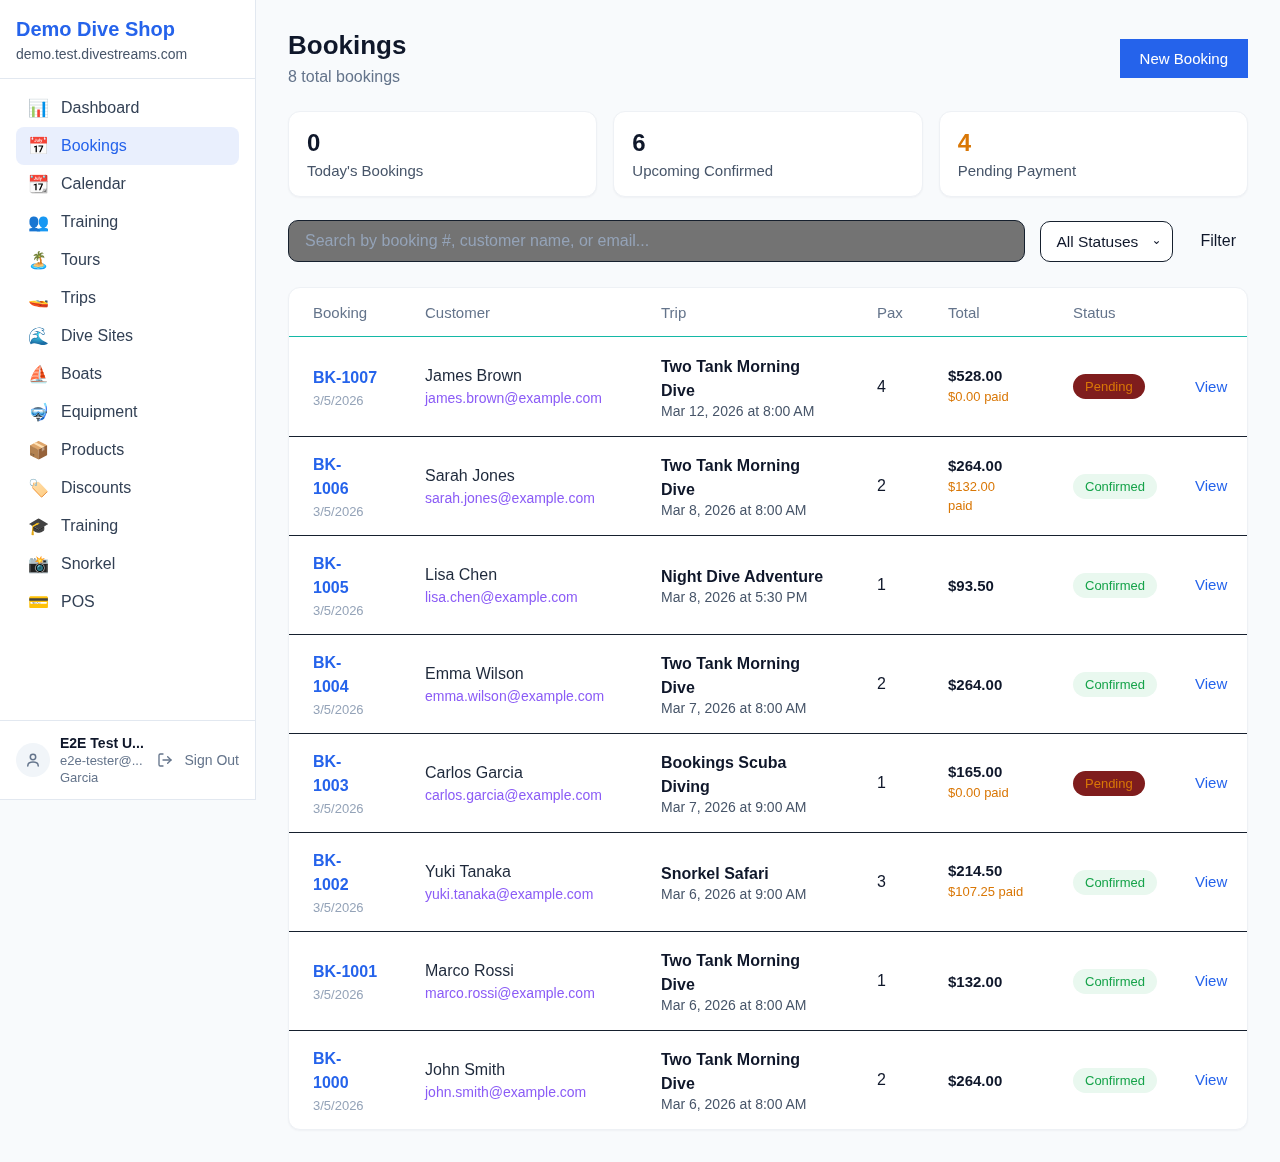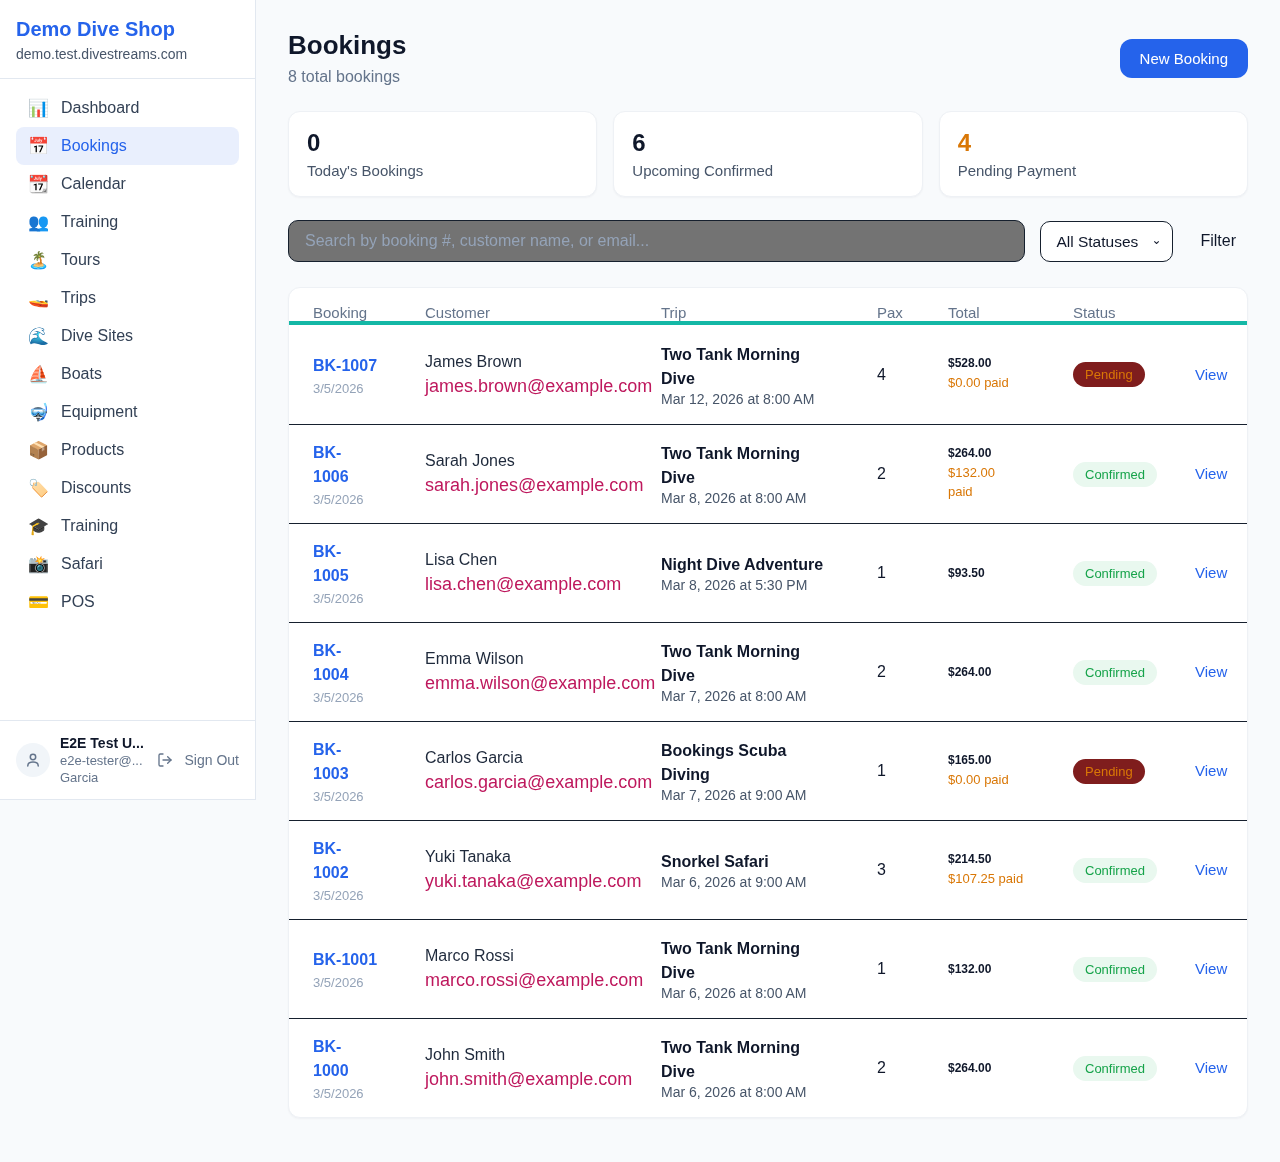--- a/index.html
+++ b/index.html
@@ -55,21 +55,21 @@
   }
 
   
   .main { margin-left: 256px; padding: 30px 32px 32px; }
   .page-header { display: flex; justify-content: space-between; align-items: flex-start; }
   .page-title { font-size: 26px; font-weight: 700; color: #0f172a; }
   .page-subtitle { font-size: 16px; color: #64748b; margin-top: 7px; }
   .btn-primary {
     background: #2563eb; color: #ffffff; border: none; cursor: pointer;
     font-family: inherit; font-size: 15px; font-weight: 500;
-    padding: 11px 20px; border-radius: 12px; margin-top: 9px;
+    padding: 11px 20px; border-radius: 0; margin-top: 9px;
   }
 
   .stats { display: grid; grid-template-columns: repeat(3, 1fr); gap: 16px; margin-top: 25px; }
   .stat-card {
     background: #ffffff; border: 1px solid #eef1f5; border-radius: 12px;
     padding: 17px 18px; box-shadow: 0 1px 2px rgba(15,23,42,0.04);
   }
   .stat-value { font-size: 24px; font-weight: 700; color: #0f172a; }
   .stat-value.accent-orange { color: #d97706; }
   .stat-label { font-size: 15px; color: #475569; margin-top: 5px; }
@@ -104,33 +104,33 @@
     border: 1px solid #eef1f5; border-radius: 12px;
     box-shadow: 0 1px 2px rgba(15,23,42,0.04);
     overflow: hidden;
   }
   .tgrid {
     display: grid;
     grid-template-columns: 112px 236px 216px 71px 125px 122px 1fr;
     align-items: center;
     padding: 0 24px;
   }
-  .thead { padding-top: 16px; border-bottom: 4px solid #14b8a6; }
+  .thead { padding-top: 16px; padding-bottom: 15px; border-bottom: 1px solid #14b8a6; }
   .th { font-size: 15px; color: #64748b; font-weight: 400; }
   .trow { min-height: 99px; padding-top: 14px; padding-bottom: 14px; }
   .trow + .trow { border-top: 1px solid #16202e; }
 
   .bk-id { color: #2563eb; font-size: 16px; font-weight: 600; text-decoration: none; white-space: pre-line; line-height: 1.5; display: inline-block; }
   .bk-date { color: #94a3b8; font-size: 13px; margin-top: 3px; }
   .cust-name { color: #1e293b; font-size: 16px; }
-  .cust-email { color: #be185d; font-size: 18px; margin-top: 5px; }
+  .cust-email { color: #8b5cf6; font-size: 14px; margin-top: 5px; }
   .trip-name { color: #0f172a; font-size: 16px; font-weight: 600; white-space: pre-line; line-height: 1.5; }
   .trip-dt { color: #475569; font-size: 14px; margin-top: 0; }
   .pax-val { font-size: 16px; color: #0f172a; }
-  .total-amt { font-size: 12px; font-weight: 700; color: #0f172a; }
+  .total-amt { font-size: 15px; font-weight: 700; color: #0f172a; }
   .total-paid { font-size: 13px; color: #d97706; margin-top: 4px; white-space: pre-line; line-height: 1.45; }
   .badge {
     display: inline-block; font-size: 13px; padding: 5px 12px; border-radius: 999px;
   }
   .badge-pending { background: #7f1d1d; color: #d97706; }
   .badge-confirmed { background: #e9f8ef; color: #16a34a; }
   .view-link { color: #2563eb; font-size: 15px; font-weight: 500; text-decoration: none; cursor: pointer; }
 </style>
 </head>
 <body>
@@ -196,21 +196,21 @@
       <span class="nav-label">Discounts</span>
     </div>
 
     <div class="nav-item">
       <span class="nav-icon">🎓</span>
       <span class="nav-label">Training</span>
     </div>
 
     <div class="nav-item">
       <span class="nav-icon">📸</span>
-      <span class="nav-label">Safari</span>
+      <span class="nav-label">Snorkel</span>
     </div>
 
     <div class="nav-item">
       <span class="nav-icon">💳</span>
       <span class="nav-label">POS</span>
     </div>
   </nav>
 
   <div class="sidebar-footer">
     <div class="avatar">

